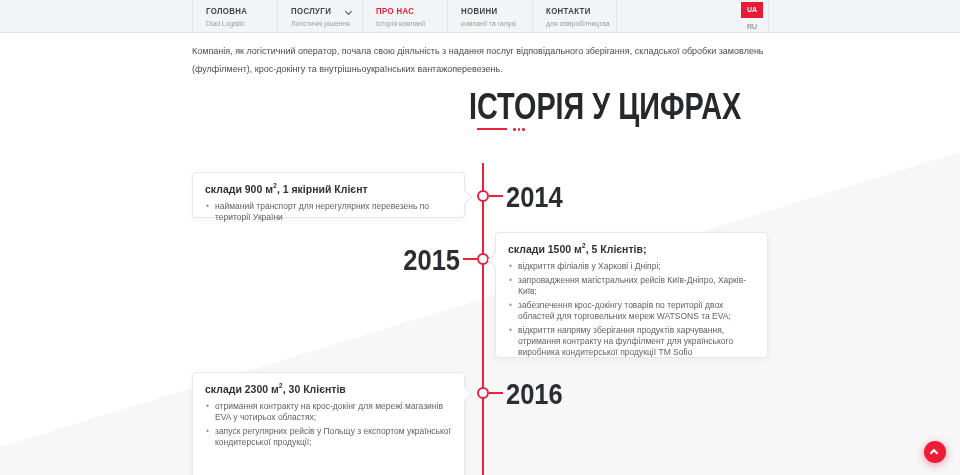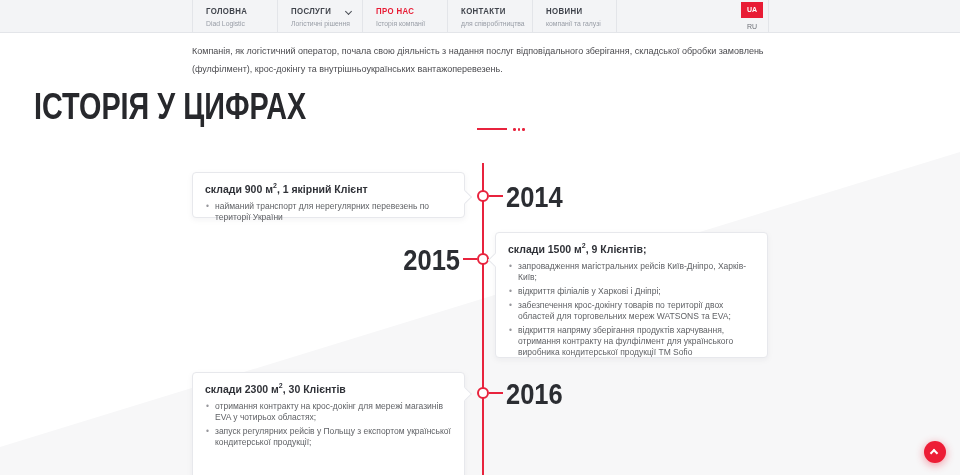--- a/index.html
+++ b/index.html
@@ -28,21 +28,21 @@
   .lang-active { width:22px; height:16px; background:#e81c35; color:#fff; font-size:7px;
     font-weight:bold; line-height:16px; text-align:center; cursor:pointer; }
   .lang-other { margin-top:5px; font-size:7px; color:#6d7077; cursor:pointer; }
   .lang-sep { position:absolute; left:768px; top:0; width:1px; height:32px; background:#e3e5e9; }
 
   
   .intro { position:absolute; left:192px; top:42px; width:585px; font-size:9px;
     line-height:18px; color:#4b4b4f; }
 
   
-  .section-title { position:absolute; left:0; top:86px; width:775px; text-align:left; }
+  .section-title { position:absolute; left:0; top:86px; width:775px; text-align:right; }
   .section-title span { display:inline-block; font-size:36px; font-weight:bold;
     color:#27282c; transform:scaleX(.8); letter-spacing:0; }
   .title-deco { position:absolute; left:477px; top:128px; display:flex; align-items:center; }
   .deco-dash { width:30px; height:2px; background:#e8233d; margin-right:4px; }
   .deco-dot { width:2.5px; height:2.5px; background:#e8233d; border-radius:50%; margin-left:2px; }
 
   
   .tl-line { position:absolute; left:482px; top:163px; width:2px; height:312px; background:#e8233d; }
   .tl-circle { position:absolute; left:477px; width:12px; height:12px; border:2px solid #e8233d;
     background:#fff; border-radius:50%; }
@@ -91,26 +91,26 @@
       <div class="nav-item">
         <span class="nav-label">ПОСЛУГИ</span>
         <span class="chev-down"></span>
         <span class="nav-sub">Логістичні рішення</span>
       </div>
       <div class="nav-item active">
         <span class="nav-label">ПРО НАС</span>
         <span class="nav-sub">Історія компанії</span>
       </div>
       <div class="nav-item">
+        <span class="nav-label">НОВИНИ</span>
+        <span class="nav-sub">компанії та галузі</span>
+      </div>
+      <div class="nav-item">
         <span class="nav-label">КОНТАКТИ</span>
         <span class="nav-sub">для співробітництва</span>
-      </div>
-      <div class="nav-item">
-        <span class="nav-label">НОВИНИ</span>
-        <span class="nav-sub">компанії та галузі</span>
       </div>
     </nav>
     <div class="lang">
       <div class="lang-active">UA</div>
       <div class="lang-other">RU</div>
     </div>
     <div class="lang-sep"></div>
   </header>
 
   <p class="intro">Компанія, як логістичний оператор, почала свою діяльність з надання послуг відповідального зберігання, складської обробки замовлень (фулфілмент), крос-докінгу та внутрішньоукраїнських вантажоперевезень.</p>
@@ -145,25 +145,25 @@
       <span>склади 900 м</span><sup>2</sup><span>, 1 якірний Клієнт</span>
     </div>
     <ul class="card-bullets">
       <li>найманий транспорт для нерегулярних перевезень по території України</li>
     </ul>
   </div>
 
   <div class="card card-2015">
     <div class="arrow left" style="top:22px;"></div>
     <div class="card-title">
-      <span>склади 1500 м</span><sup>2</sup><span>, 9 Клієнтів;</span>
+      <span>склади 1500 м</span><sup>2</sup><span>, 5 Клієнтів;</span>
     </div>
     <ul class="card-bullets">
+      <li>відкриття філіалів у Харкові і Дніпрі;</li>
       <li>запровадження магістральних рейсів Київ-Дніпро, Харків-Київ;</li>
-      <li>відкриття філіалів у Харкові і Дніпрі;</li>
       <li>забезпечення крос-докінгу товарів по території двох областей для торговельних мереж WATSONS та EVA;</li>
       <li>відкриття напряму зберігання продуктів харчування, отримання контракту на фулфілмент для українського виробника кондитерської продукції TM Sofio</li>
     </ul>
   </div>
 
   <div class="card card-2016">
     <div class="arrow right" style="top:16px;"></div>
     <div class="card-title">
       <span>склади 2300 м</span><sup>2</sup><span>, 30 Клієнтів</span>
     </div>

